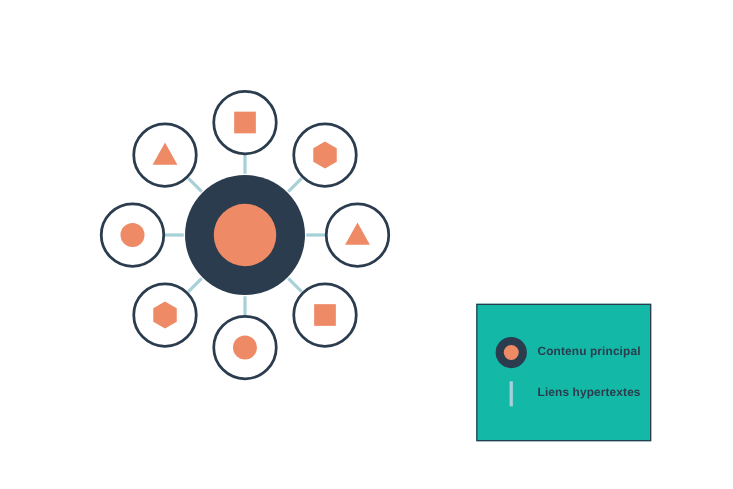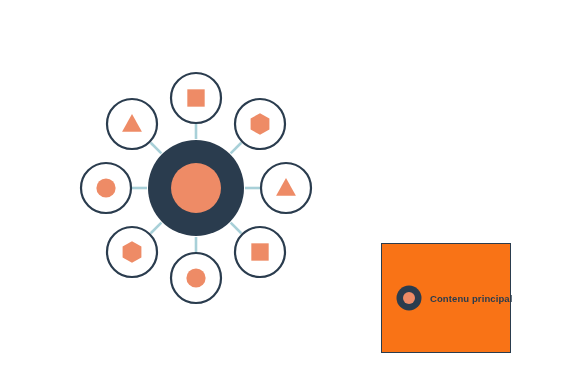--- a/index.html
+++ b/index.html
@@ -26,25 +26,25 @@
     left: 0;
     top: 0;
     width: 586px;
     height: 391px;
     display: block;
   }
   .legend-box {
     position: absolute;
     left: 381px;
     top: 243px;
-    width: 130px;
+    width: 140px;
     height: 110px;
     box-sizing: border-box;
     border: 1.4px solid #2a3c4e;
-    background: #f97316;
+    background: #14b8a6;
     display: flex;
     flex-direction: column;
     justify-content: center;
     padding: 4px 0 4px 0;
   }
   .legend-row {
     display: flex;
     align-items: center;
     height: 33px;
     padding-left: 10px;
@@ -128,15 +128,23 @@
       <span class="legend-mark">
         <svg width="28" height="28" viewBox="0 0 28 28">
           <circle cx="14" cy="14" r="12.5" fill="#2a3c4e"></circle>
           <circle cx="14" cy="14" r="6" fill="#ee8b66"></circle>
         </svg>
       </span>
       <span class="legend-label">Contenu principal</span>
     </div>
 
 
+    <div class="legend-row">
+      <span class="legend-mark">
+        <svg width="28" height="28" viewBox="0 0 28 28">
+          <line x1="14" y1="4" x2="14" y2="24" stroke="#a8d0d8" stroke-width="2.6"></line>
+        </svg>
+      </span>
+      <span class="legend-label">Liens hypertextes</span>
+    </div>
 
   </div>
 </div>
 
 </body></html>

